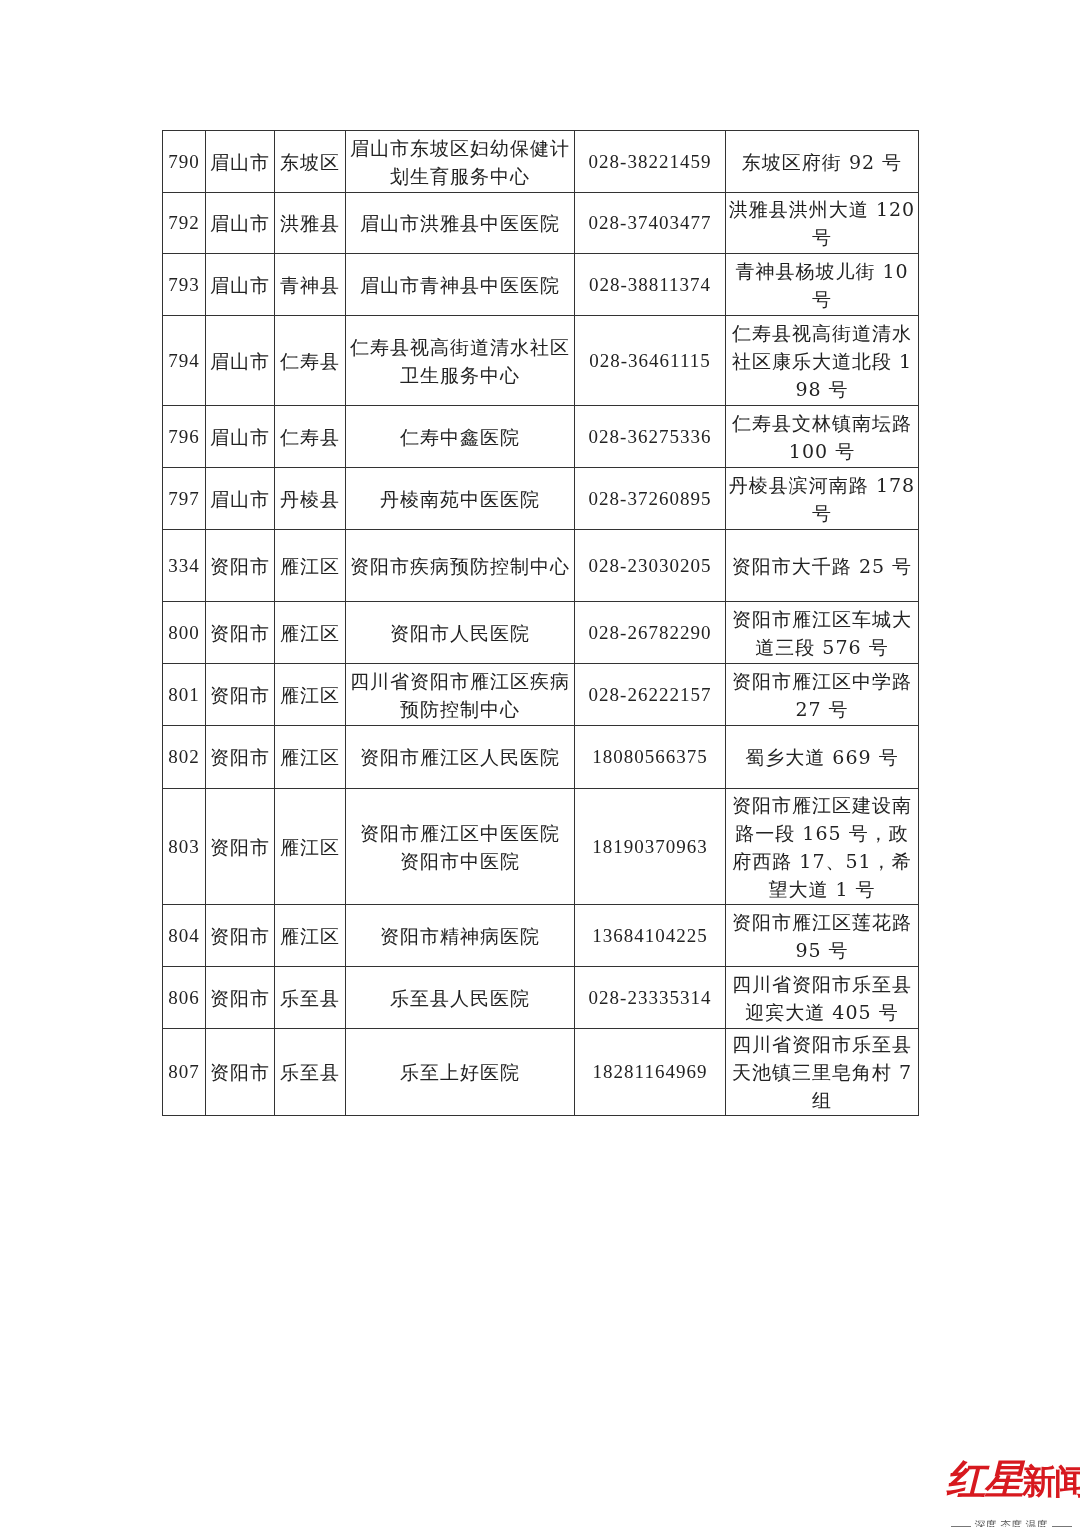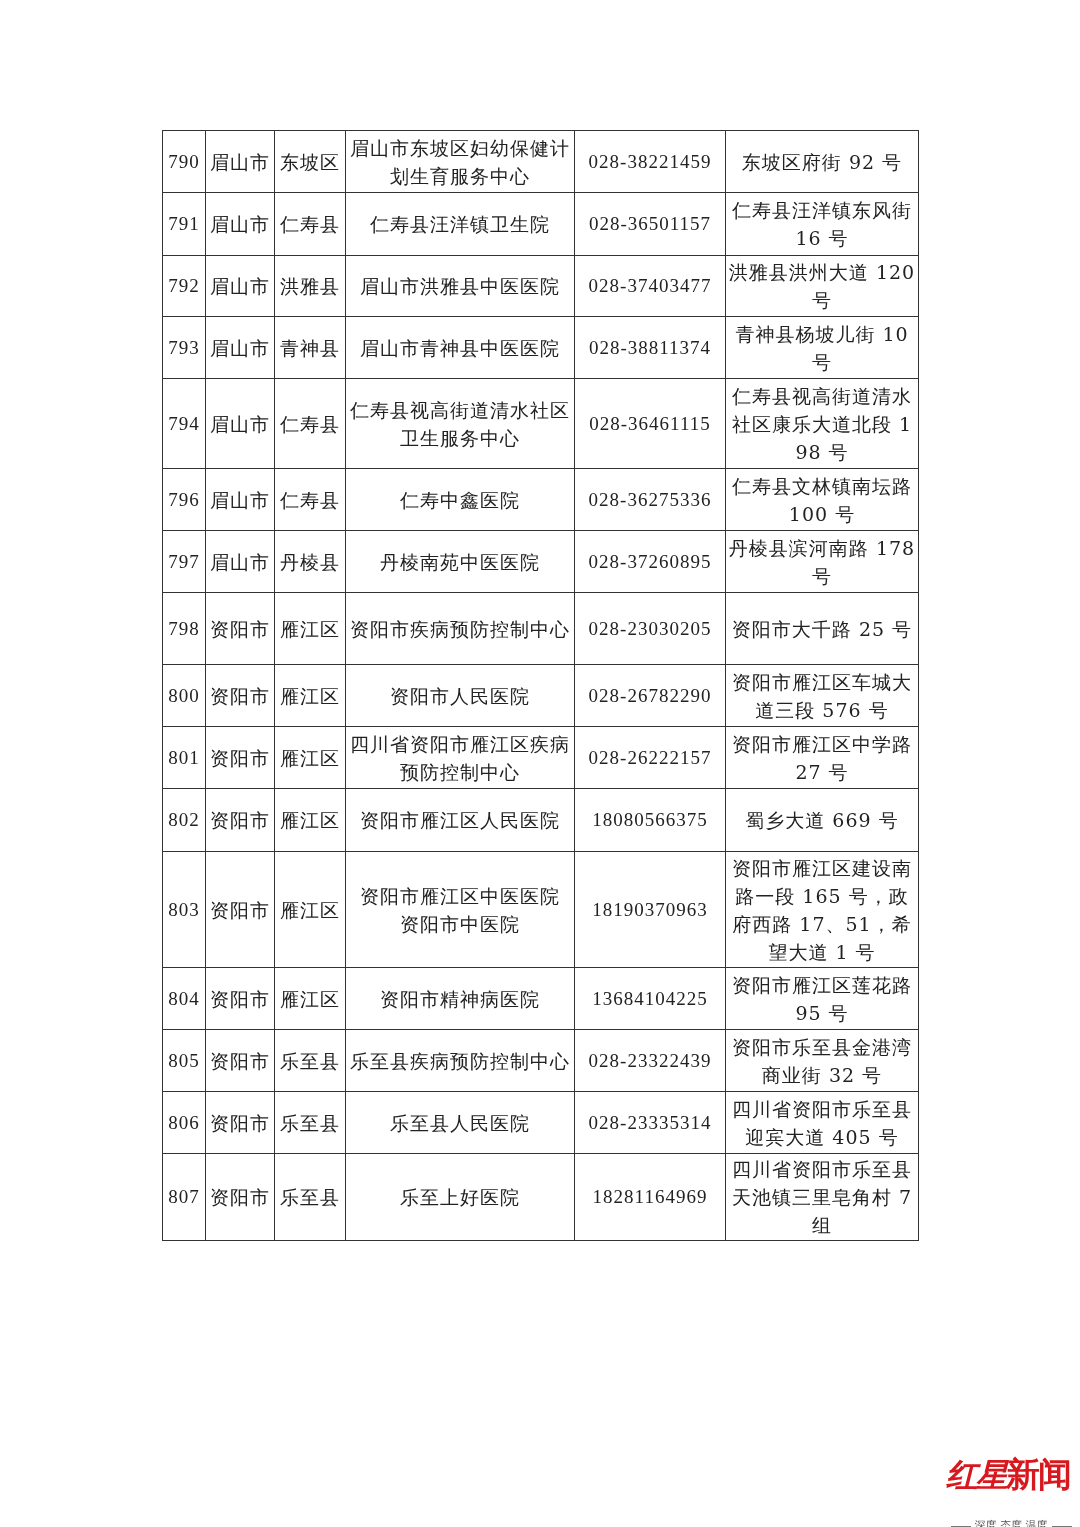--- a/index.html
+++ b/index.html
@@ -12,46 +12,38 @@
                  word-break:break-all; }
   td.c-no { width:38px; padding:0; letter-spacing:0; font-family:"Liberation Serif",serif; font-size:20px; }
   td.c-city { width:64px; }
   td.c-dist { width:66px; }
   td.c-name { width:224px; }
   td.c-phone { width:146px; font-family:"Liberation Serif",serif; font-size:20px; letter-spacing:1px; }
   td.c-addr { width:188px; }
   .wm { position:absolute; left:946px; top:1452px; width:130px; height:70px; }
   .wm-title { position:absolute; left:0; top:0; font-size:34px; font-weight:bold; color:#d7191f;
               font-family:"DejaVu Serif",serif; letter-spacing:-2px; white-space:nowrap; }
-  .wm-title .big { font-style:italic; font-size:32px; }
+  .wm-title .big { font-style:italic; font-size:40px; }
   .wm-sub { position:absolute; left:0; top:66px; width:130px; font-size:11px; color:#555;
             text-align:center; font-family:"DejaVu Sans",sans-serif; white-space:nowrap; }
   .wm-sub:before, .wm-sub:after { content:""; display:inline-block; width:20px; height:1px;
             background:#777; vertical-align:middle; margin:0 4px; }
 </style>
 </head>
 <body>
 
 <table class="doc">
   <tbody id="tbody">
       <tr style="height: 62px;">
         <td class="c-no">790</td>
         <td class="c-city">眉山市</td>
         <td class="c-dist">东坡区</td>
         <td class="c-name">眉山市东坡区妇幼保健计划生育服务中心</td>
         <td class="c-phone">028-38221459</td>
         <td class="c-addr">东坡区府街 92 号</td>
-      </tr>
-      <tr style="height: 63px;">
-        <td class="c-no">791</td>
-        <td class="c-city">眉山市</td>
-        <td class="c-dist">仁寿县</td>
-        <td class="c-name">仁寿县汪洋镇卫生院</td>
-        <td class="c-phone">028-36501157</td>
-        <td class="c-addr">仁寿县汪洋镇东风街 16 号</td>
       </tr>
       <tr style="height: 61px;">
         <td class="c-no">792</td>
         <td class="c-city">眉山市</td>
         <td class="c-dist">洪雅县</td>
         <td class="c-name">眉山市洪雅县中医医院</td>
         <td class="c-phone">028-37403477</td>
         <td class="c-addr">洪雅县洪州大道 120 号</td>
       </tr>
       <tr style="height: 62px; margin-left: 27px;">
@@ -80,21 +72,21 @@
       </tr>
       <tr style="height: 62px;">
         <td class="c-no">797</td>
         <td class="c-city">眉山市</td>
         <td class="c-dist">丹棱县</td>
         <td class="c-name">丹棱南苑中医医院</td>
         <td class="c-phone">028-37260895</td>
         <td class="c-addr">丹棱县滨河南路 178 号</td>
       </tr>
       <tr style="height: 72px;">
-        <td class="c-no">798</td>
+        <td class="c-no">334</td>
         <td class="c-city">资阳市</td>
         <td class="c-dist">雁江区</td>
         <td class="c-name">资阳市疾病预防控制中心</td>
         <td class="c-phone">028-23030205</td>
         <td class="c-addr">资阳市大千路 25 号</td>
       </tr>
       <tr style="height: 62px; margin-left: 25px;">
         <td class="c-no">800</td>
         <td class="c-city">资阳市</td>
         <td class="c-dist">雁江区</td>
@@ -127,28 +119,20 @@
         <td class="c-addr">资阳市雁江区建设南路一段 165 号，政府西路 17、51，希望大道 1 号</td>
       </tr>
       <tr style="height: 62px;">
         <td class="c-no">804</td>
         <td class="c-city">资阳市</td>
         <td class="c-dist">雁江区</td>
         <td class="c-name">资阳市精神病医院</td>
         <td class="c-phone">13684104225</td>
         <td class="c-addr">资阳市雁江区莲花路 95 号</td>
       </tr>
-      <tr style="height: 62px;">
-        <td class="c-no">805</td>
-        <td class="c-city">资阳市</td>
-        <td class="c-dist">乐至县</td>
-        <td class="c-name">乐至县疾病预防控制中心</td>
-        <td class="c-phone">028-23322439</td>
-        <td class="c-addr">资阳市乐至县金港湾商业街 32 号</td>
-      </tr>
       <tr style="height: 62px; margin-left: 40px;">
         <td class="c-no">806</td>
         <td class="c-city">资阳市</td>
         <td class="c-dist">乐至县</td>
         <td class="c-name">乐至县人民医院</td>
         <td class="c-phone">028-23335314</td>
         <td class="c-addr">四川省资阳市乐至县迎宾大道 405 号</td>
       </tr>
       <tr style="height: 87px;">
         <td class="c-no">807</td>

